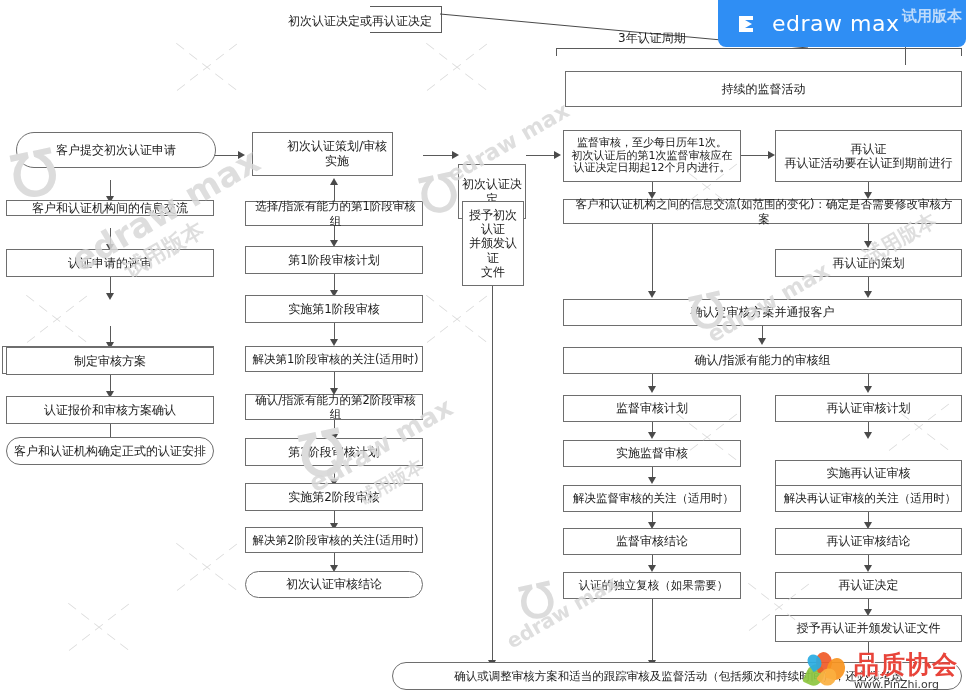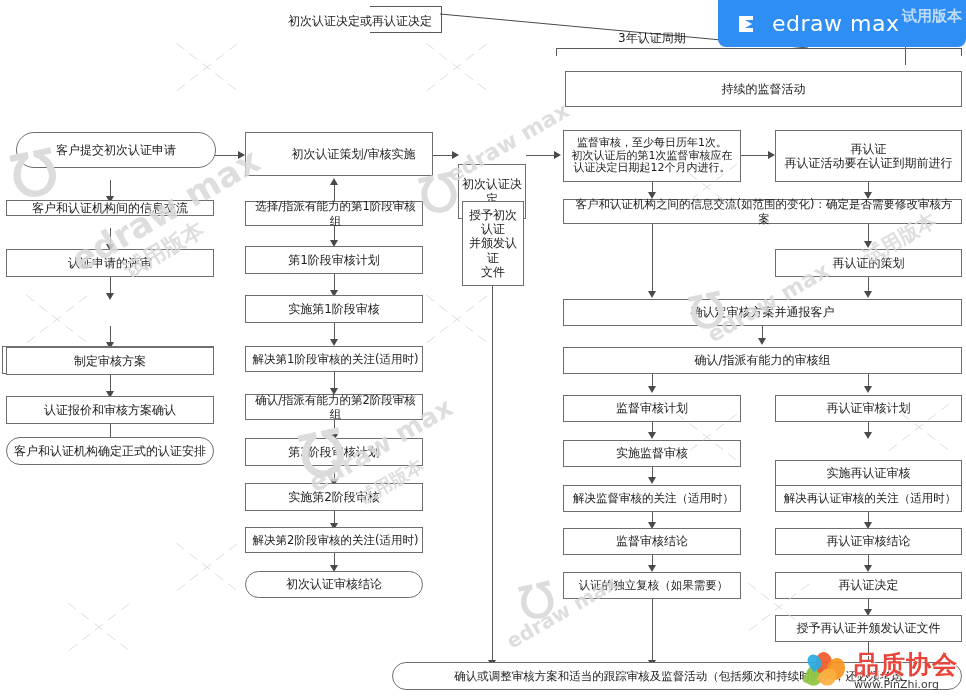--- a/index.html
+++ b/index.html
@@ -226,21 +226,21 @@
 
   <div class="node" style="left:6px;top:396px;width:208px;height:28px;">认证报价和审核方案确认</div>
   <div class="ln v" style="left:110px;top:424px;height:20px;"></div>
   <div class="arw down" style="left:106px;top:440px;"></div>
 
   <div class="node round" style="left:6px;top:437px;width:208px;height:28px;">客户和认证机构确定正式的认证安排</div>
 
   <div class="ln h" style="left:210px;top:155px;width:32px;"></div>
   <div class="arw right" style="left:238px;top:151px;"></div>
 
-  <div class="node" style="left:245px;top:132px;width:188px;height:44px;padding-left:32px;">初次认证策划/审核实施</div>
+  <div class="node" style="left:252px;top:132px;width:141px;height:44px;padding-left:32px;">初次认证策划/审核实施</div>
   <div class="ln v" style="left:334px;top:185px;height:17px;"></div>
   <div class="arw up" style="left:330px;top:178px;"></div>
 
   <div class="node small" style="left:245px;top:201px;width:178px;height:25px;">选择/指派有能力的第1阶段审核组</div>
   <div class="ln v" style="left:334px;top:226px;height:18px;"></div>
   <div class="arw down" style="left:330px;top:240px;"></div>
 
   <div class="node" style="left:245px;top:246px;width:178px;height:28px;text-align:center;">第1阶段审核计划</div>
   <div class="ln v" style="left:334px;top:274px;height:20px;"></div>
   <div class="arw down" style="left:330px;top:290px;"></div>

